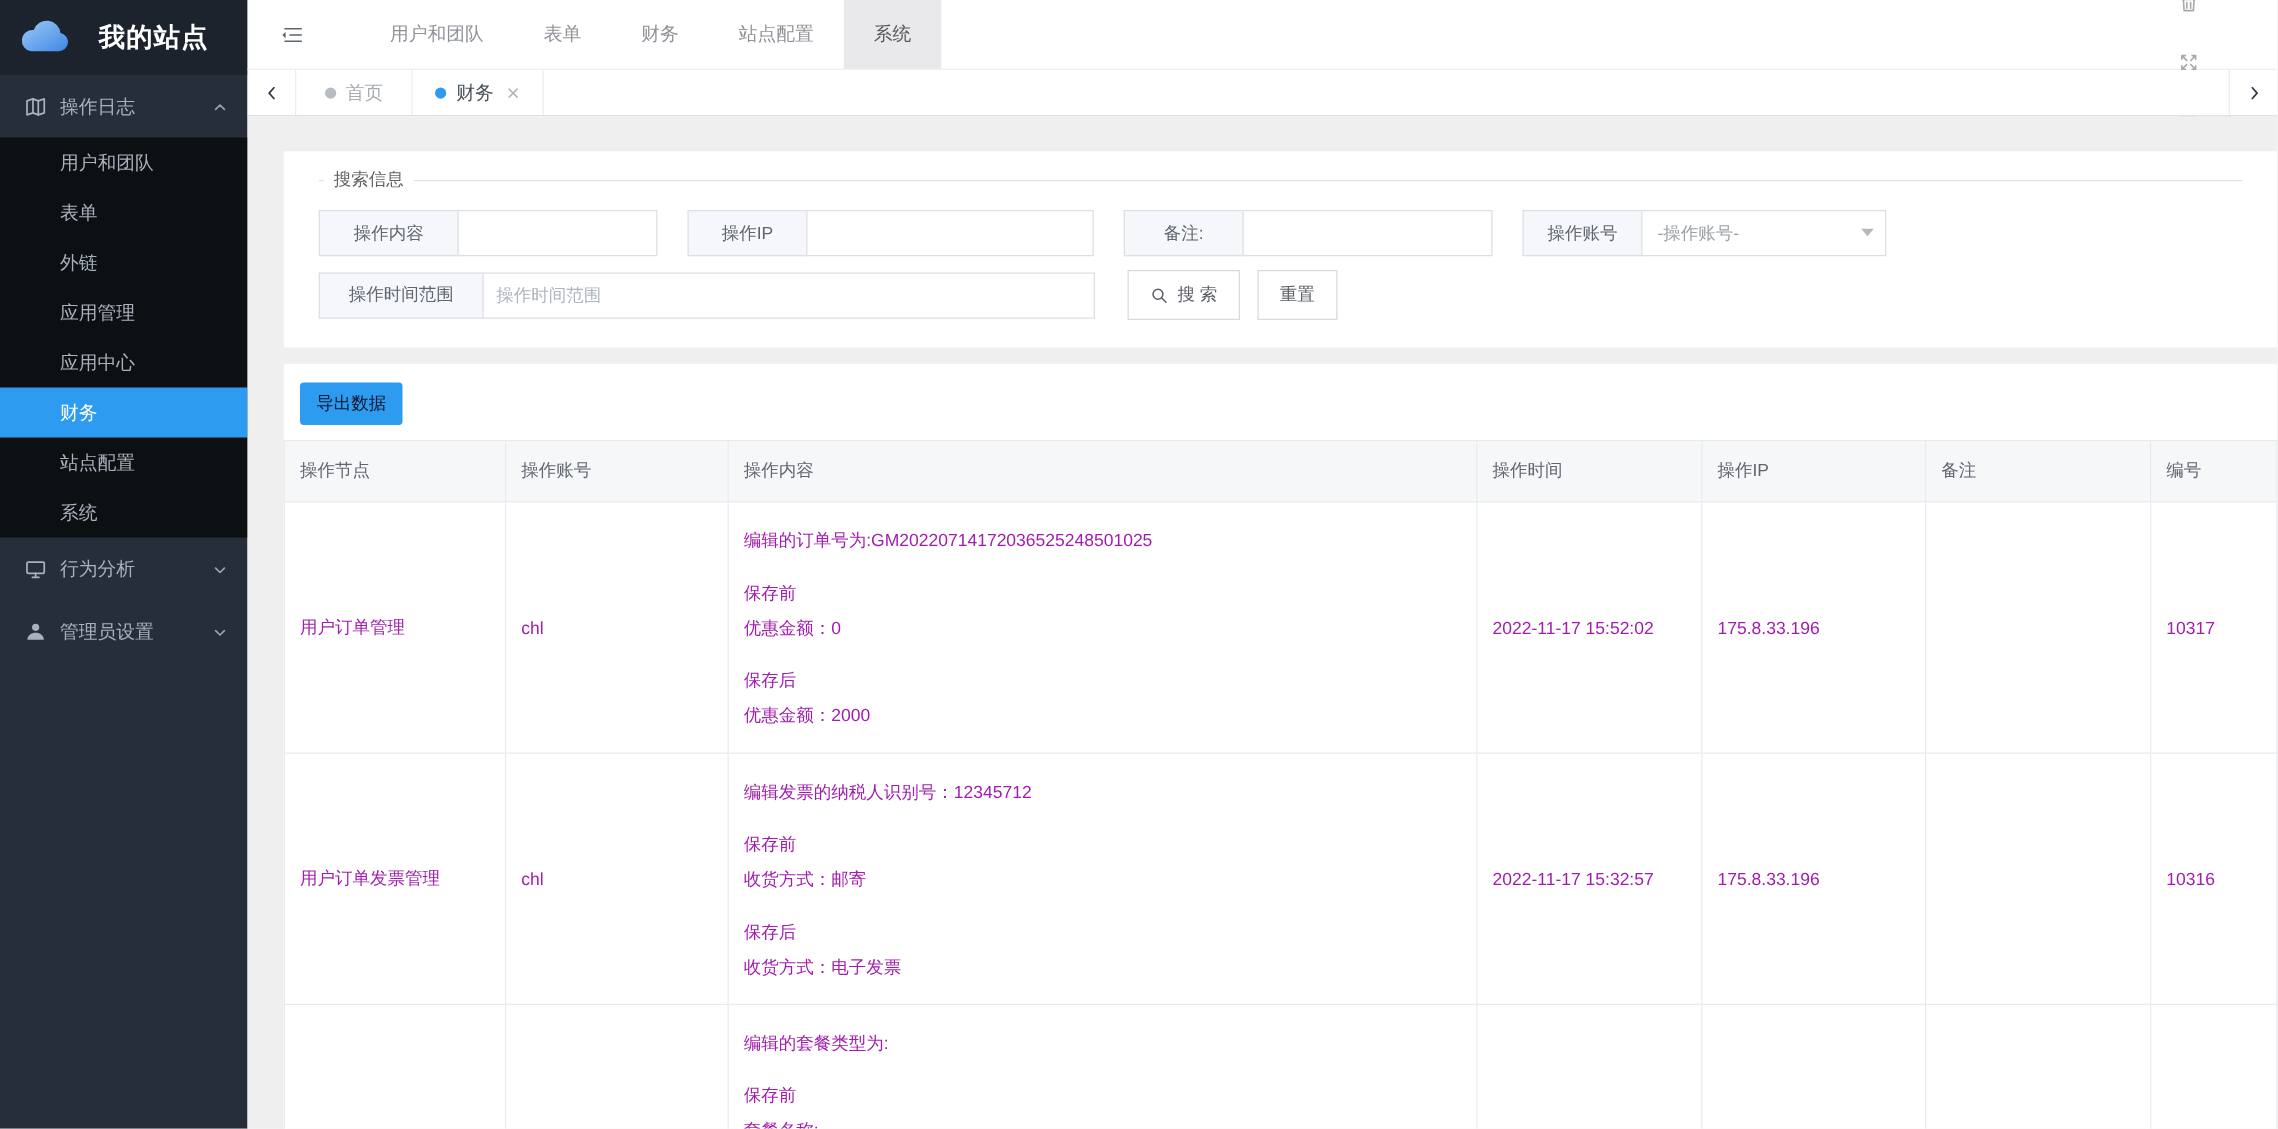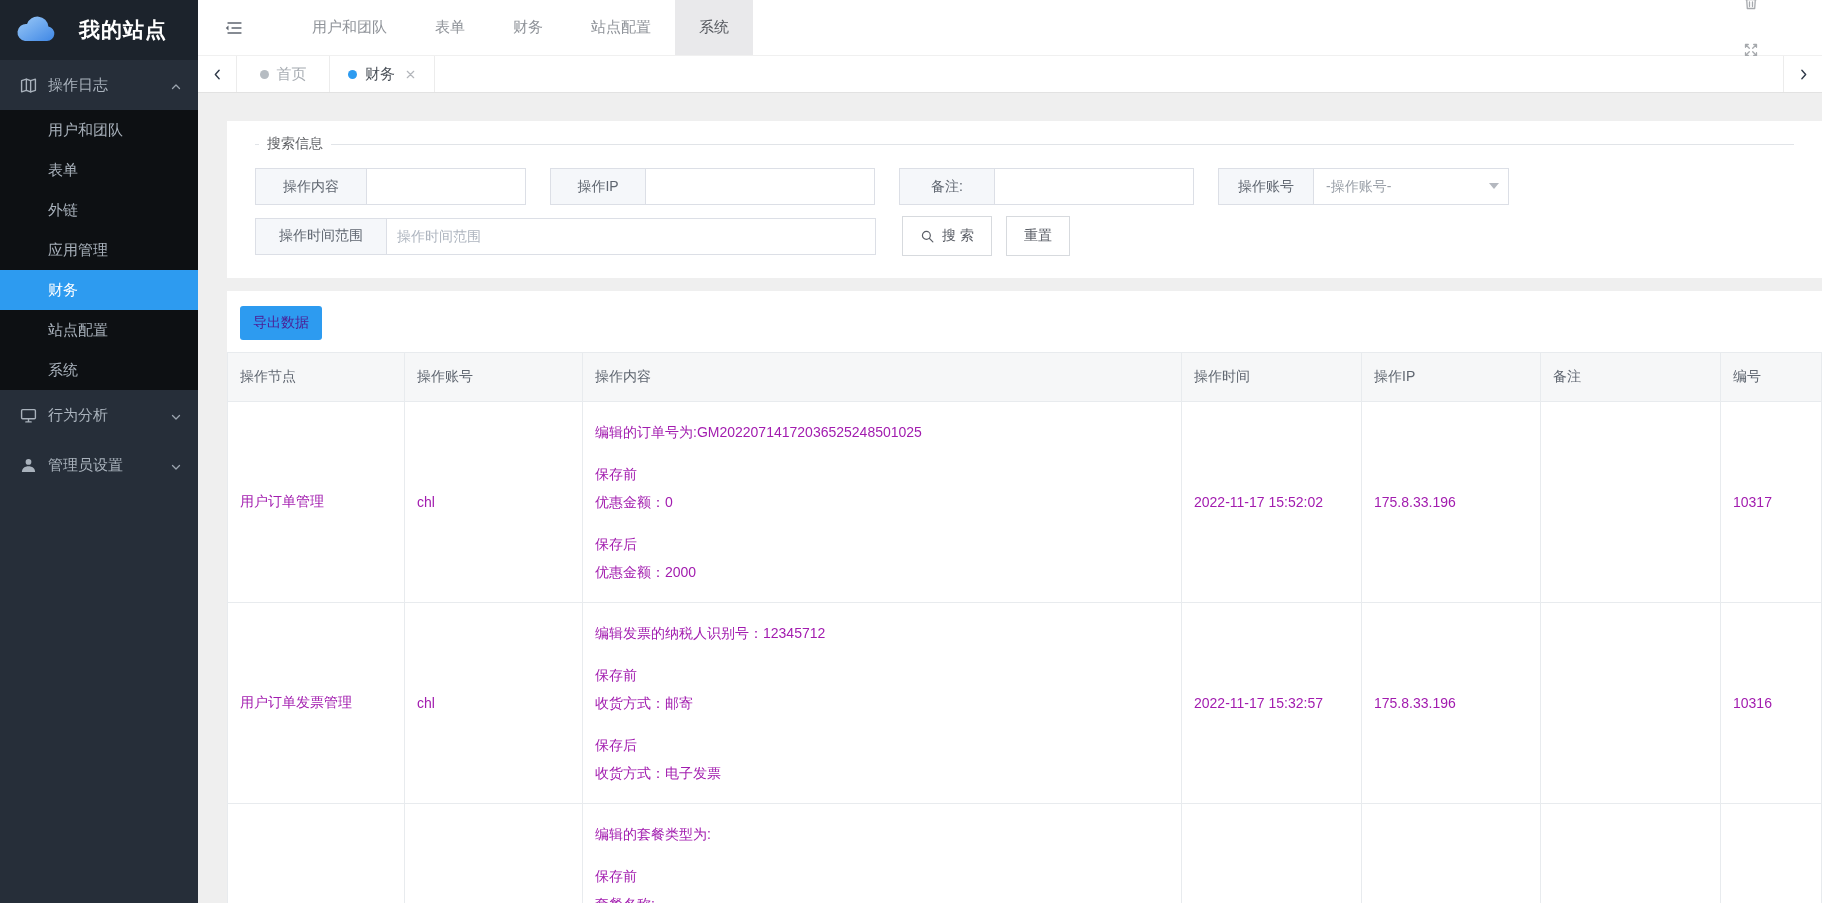--- a/index.html
+++ b/index.html
@@ -58,21 +58,21 @@
   .w1a{width:112px}.w1i{width:160px}
   .w2a{width:96px}.w2i{width:230px}
   .w3a{width:96px}.w3i{width:200px}
   .w4a{width:96px}.w4s{width:196px}
   .w5a{width:132px}.w5i{width:490px}
   .btn { height:40px; background:#fff; border:1px solid #d7dade; color:#5a5e66; font-size:14px; padding:0 17px; display:inline-flex; align-items:center; gap:7px; cursor:pointer; }
   .btn-search { margin-left:26px; margin-right:14px; }
 
   .table-card { margin-top:13px; min-height:600px; }
   .table-toolbar { padding:15px 14px 12px 13px; }
-  .btn-primary { background:#2d9bf0; color:#4c1d95; border:none; padding:8px 13px; font-size:14px; border-radius:3px; cursor:pointer; }
+  .btn-primary { background:#2d9bf0; color:#0f172a; border:none; padding:8px 13px; font-size:14px; border-radius:3px; cursor:pointer; }
   table { width:100%; border-collapse:collapse; table-layout:fixed; }
   th { background:#f6f7f8; border:1px solid #e8ebee; font-size:14px; font-weight:normal; color:#5f6670; text-align:left; padding:15px 12px; }
   td { border:1px solid #e8ebee; font-size:14px; color:#a21caf; padding:16px 12px; vertical-align:middle; background:#fff; }
   .content-line { line-height:28px; min-height:28px; }
   .content-line.gap { line-height:14px; min-height:14px; }
   tr.row-cut td { padding-bottom:150px; }
 </style>
 </head>
 <body>
 
@@ -117,20 +117,23 @@
             <span>用户和团队</span>
           </div>
         <div class="submenu-item">
             <span>表单</span>
           </div>
         <div class="submenu-item">
             <span>外链</span>
           </div>
         <div class="submenu-item">
             <span>应用管理</span>
+          </div>
+        <div class="submenu-item">
+            <span>应用中心</span>
           </div>
         <div class="submenu-item active">
             <span>财务</span>
           </div>
         <div class="submenu-item">
             <span>站点配置</span>
           </div>
         <div class="submenu-item">
             <span>系统</span>
           </div>

